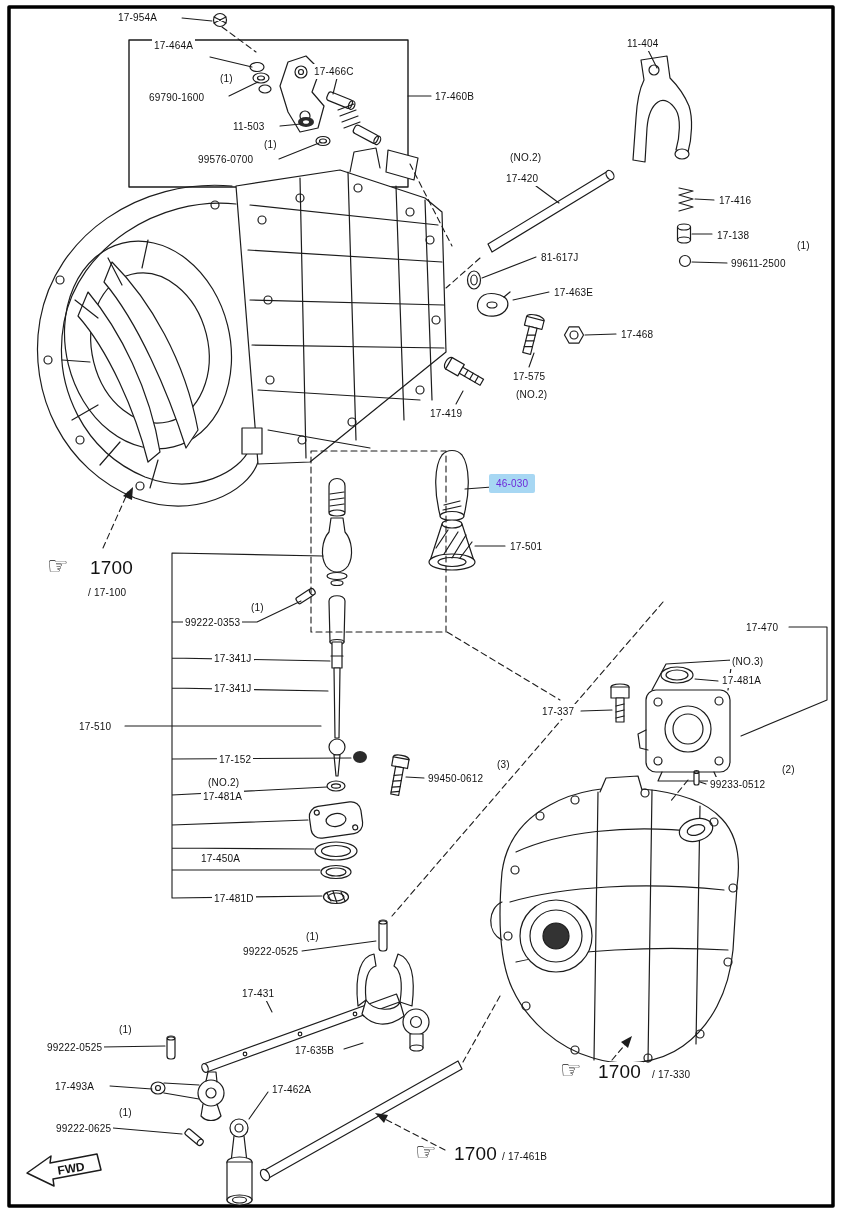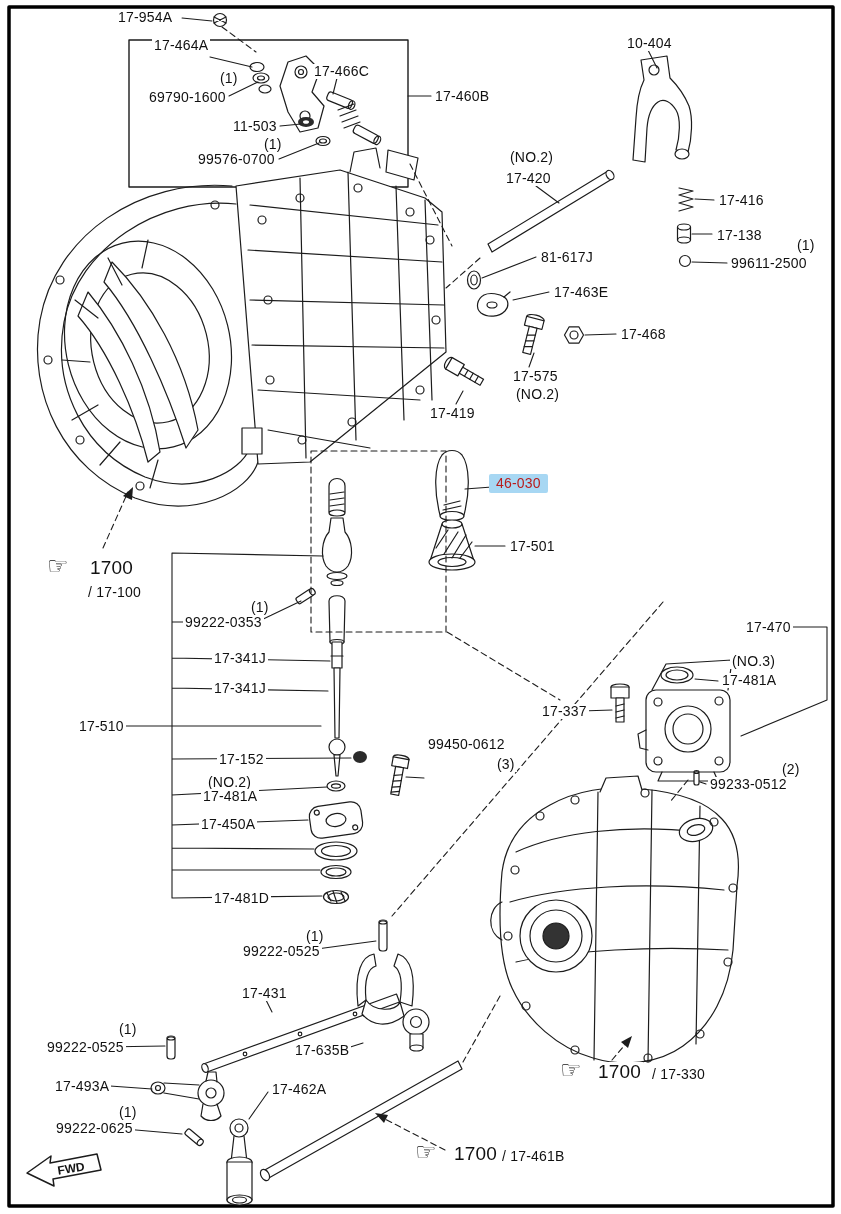--- a/index.html
+++ b/index.html
@@ -1,19 +1,19 @@
 <!DOCTYPE html>
 <html><head>
 <meta charset="utf-8">
 <style>
   html,body{margin:0;padding:0;background:#fff;}
   .stage{position:relative;width:841px;height:1214px;background:#ffffff;
          font-family:"Liberation Sans",sans-serif;overflow:hidden;}
   .stage svg{position:absolute;left:0;top:0;}
-  .lbl{position:absolute;font-size:14px;line-height:15px;color:#111;
+  .lbl{position:absolute;font-size:10px;line-height:15px;color:#111;
        background:#fff;padding:0 2px;white-space:nowrap;letter-spacing:.2px;}
   .lbl.big{font-size:19px;line-height:20px;}
   .lbl.hl{padding:2px 7px;border-radius:2px;}
   .hand{position:absolute;font-size:24px;line-height:24px;color:#111;}
 </style>
 </head>
 <body>
 
 <div class="stage">
 
@@ -322,59 +322,59 @@
 
 <div class="lbl" style="left:116px;top:10px">17-954A</div>
 <div class="lbl" style="left:152px;top:38px">17-464A</div>
 <div class="lbl" style="left:218px;top:71px">(1)</div>
 <div class="lbl" style="left:147px;top:90px">69790-1600</div>
 <div class="lbl" style="left:312px;top:64px">17-466C</div>
 <div class="lbl" style="left:433px;top:89px">17-460B</div>
 <div class="lbl" style="left:231px;top:119px">11-503</div>
 <div class="lbl" style="left:262px;top:137px">(1)</div>
 <div class="lbl" style="left:196px;top:152px">99576-0700</div>
-<div class="lbl" style="left:625px;top:36px">10-404</div>
+<div class="lbl" style="left:625px;top:36px">11-404</div>
 <div class="lbl" style="left:508px;top:150px">(NO.2)</div>
 <div class="lbl" style="left:504px;top:171px">17-420</div>
 <div class="lbl" style="left:717px;top:193px">17-416</div>
 <div class="lbl" style="left:715px;top:228px">17-138</div>
 <div class="lbl" style="left:795px;top:238px">(1)</div>
 <div class="lbl" style="left:729px;top:256px">99611-2500</div>
 <div class="lbl" style="left:539px;top:250px">81-617J</div>
 <div class="lbl" style="left:552px;top:285px">17-463E</div>
 <div class="lbl" style="left:619px;top:327px">17-468</div>
 <div class="lbl" style="left:511px;top:369px">17-575</div>
 <div class="lbl" style="left:514px;top:387px">(NO.2)</div>
 <div class="lbl" style="left:428px;top:406px">17-419</div>
-<div class="lbl hl" style="left: 489px; top: 474px; background: rgb(167, 215, 243); color: #b91c1c;">46-030</div>
+<div class="lbl hl" style="left: 489px; top: 474px; background: rgb(167, 215, 243); color: #6d28d9;">46-030</div>
 <div class="lbl" style="left:508px;top:539px">17-501</div>
 <div class="lbl big" style="left:88px;top:558px">1700</div>
 <div class="lbl" style="left:86px;top:585px">/ 17-100</div>
 <div class="lbl" style="left:249px;top:600px">(1)</div>
 <div class="lbl" style="left:183px;top:615px">99222-0353</div>
 <div class="lbl" style="left:212px;top:651px">17-341J</div>
 <div class="lbl" style="left:212px;top:681px">17-341J</div>
 <div class="lbl" style="left:77px;top:719px">17-510</div>
 <div class="lbl" style="left:217px;top:752px">17-152</div>
 <div class="lbl" style="left:206px;top:775px">(NO.2)</div>
 <div class="lbl" style="left:201px;top:789px">17-481A</div>
-<div class="lbl" style="left:199px;top:817px">17-450A</div>
+<div class="lbl" style="left:199px;top:851px">17-450A</div>
 <div class="lbl" style="left:212px;top:891px">17-481D</div>
 <div class="lbl" style="left:304px;top:929px">(1)</div>
 <div class="lbl" style="left:241px;top:944px">99222-0525</div>
 <div class="lbl" style="left:240px;top:986px">17-431</div>
 <div class="lbl" style="left:117px;top:1022px">(1)</div>
 <div class="lbl" style="left:45px;top:1040px">99222-0525</div>
 <div class="lbl" style="left:53px;top:1079px">17-493A</div>
 <div class="lbl" style="left:117px;top:1105px">(1)</div>
 <div class="lbl" style="left:54px;top:1121px">99222-0625</div>
 <div class="lbl" style="left:270px;top:1082px">17-462A</div>
 <div class="lbl" style="left:293px;top:1043px">17-635B</div>
 <div class="lbl" style="left:495px;top:757px">(3)</div>
-<div class="lbl" style="left:426px;top:737px">99450-0612</div>
+<div class="lbl" style="left:426px;top:771px">99450-0612</div>
 <div class="lbl" style="left:540px;top:704px">17-337</div>
 <div class="lbl" style="left:744px;top:620px">17-470</div>
 <div class="lbl" style="left:730px;top:654px">(NO.3)</div>
 <div class="lbl" style="left:720px;top:673px">17-481A</div>
 <div class="lbl" style="left:780px;top:762px">(2)</div>
 <div class="lbl" style="left:708px;top:777px">99233-0512</div>
 <div class="lbl big" style="left:596px;top:1062px">1700</div>
 <div class="lbl" style="left:650px;top:1067px">/ 17-330</div>
 <div class="lbl big" style="left:452px;top:1144px">1700</div>
 <div class="lbl" style="left:500px;top:1149px">/ 17-461B</div>

